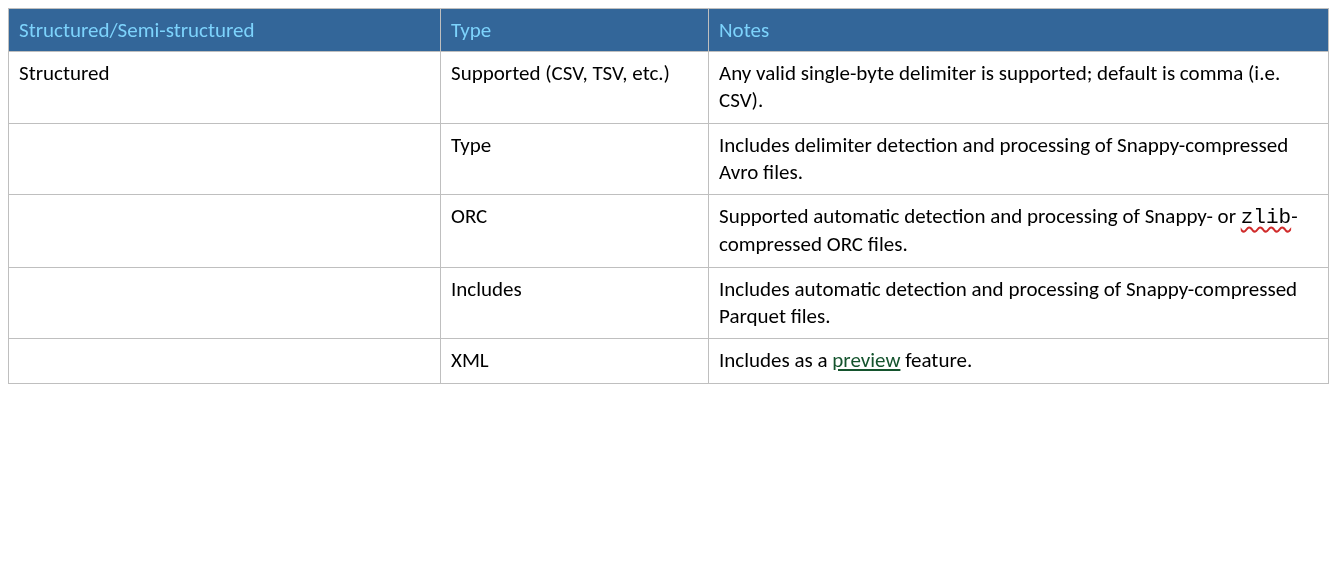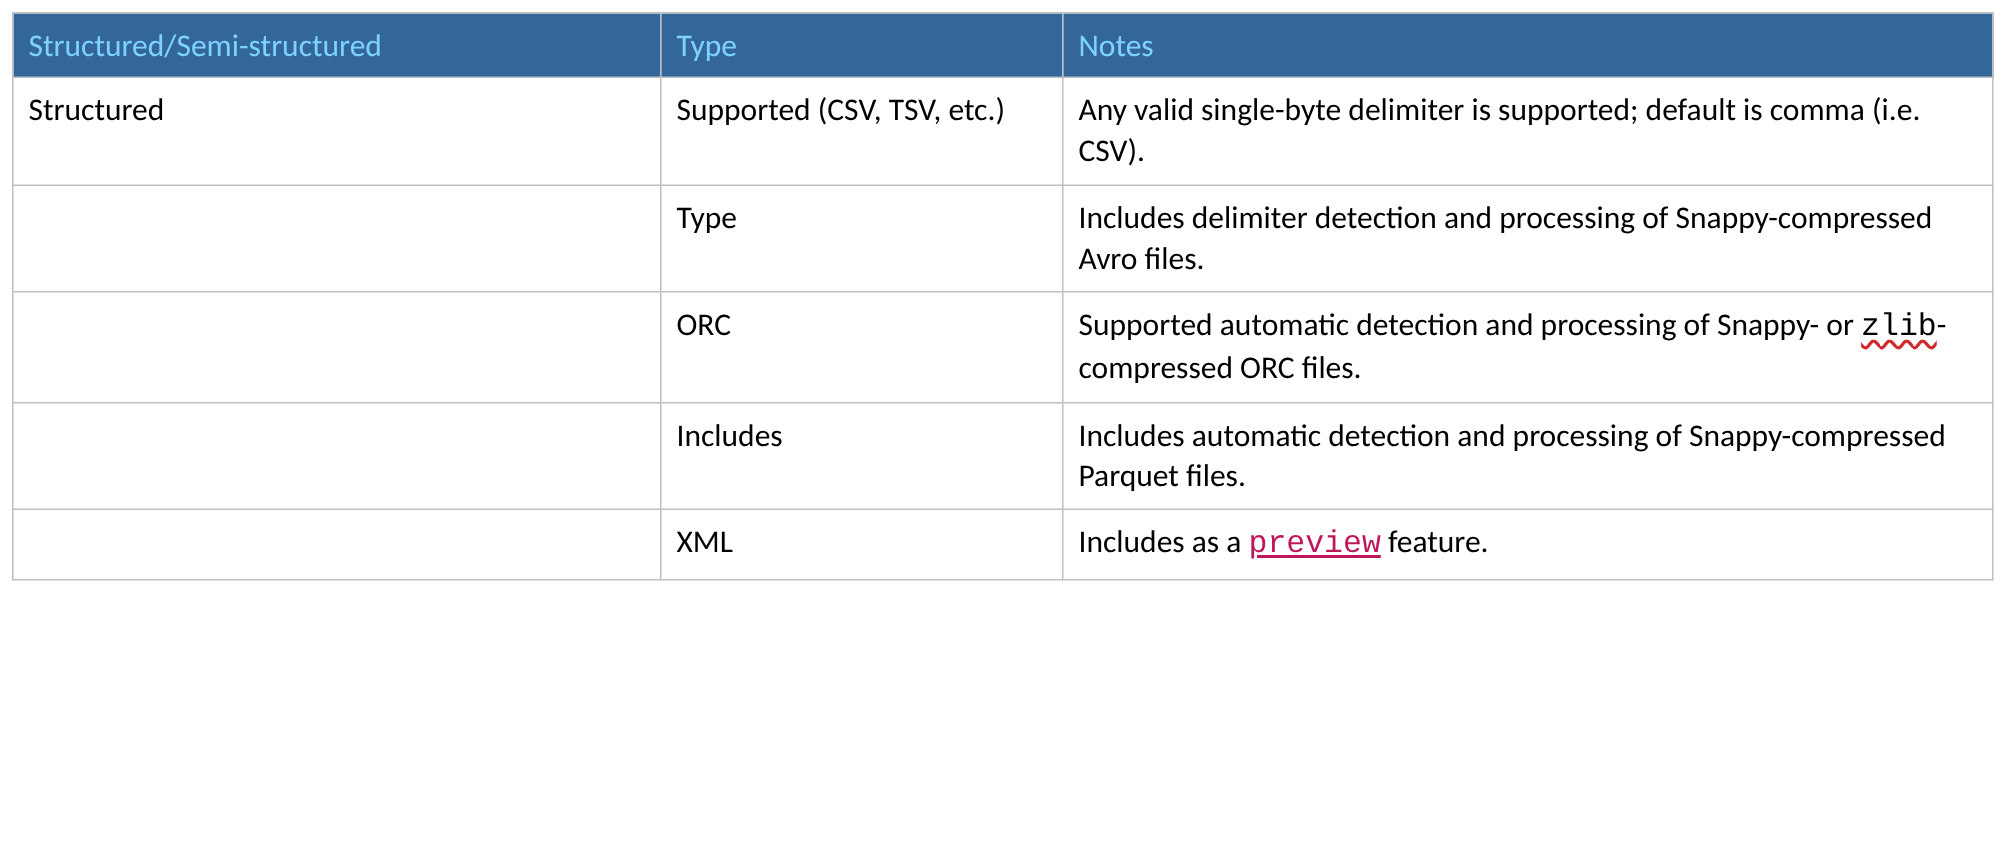--- a/index.html
+++ b/index.html
@@ -44,23 +44,22 @@
       width: 620px;
     }
     .spellcheck {
       text-decoration-line: underline;
       text-decoration-style: wavy;
       text-decoration-color: #d02b2b;
       text-underline-offset: 3px;
       font-family: Liberation Mono, monospace;
     }
     a.preview {
-      color: #be185d;
+      color: #14532d;
       text-decoration: underline;
-      font-family: Liberation Mono, monospace;
     }
   </style>
 </head>
 <body>
 
 <table>
   <colgroup>
     <col class="col1">
     <col class="col2">
     <col class="col3">

